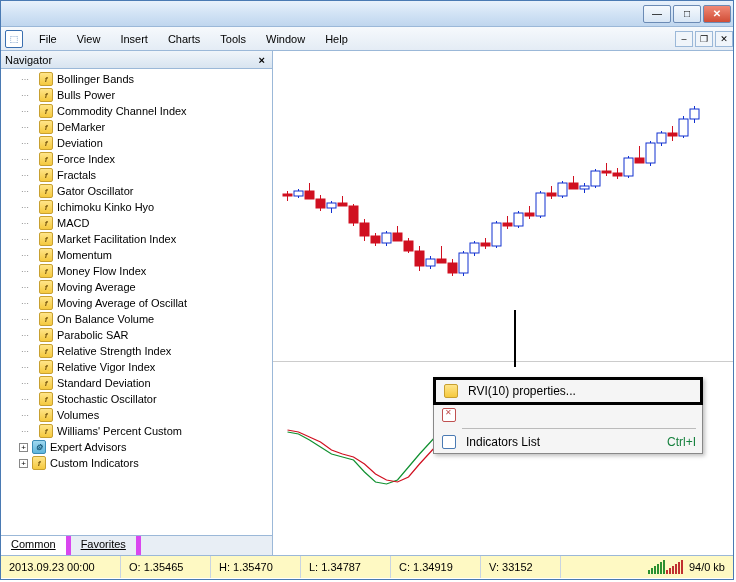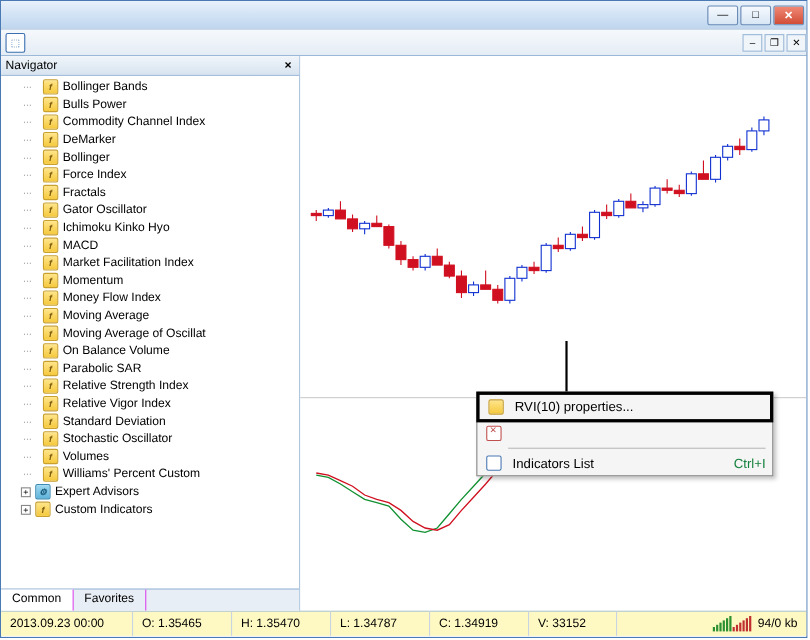--- a/index.html
+++ b/index.html
@@ -18,28 +18,28 @@
     .nav-title { height: 18px; background: linear-gradient(to bottom, #f0f5fa, #d8e4f0); border-bottom: 1px solid #9bb8d8; padding: 1px 4px; font-size: 11px; display: flex; justify-content: space-between; align-items: center; }
     .nav-close { font-weight: bold; cursor: pointer; padding: 0 3px; }
     .nav-tree { flex: 1; overflow: auto; padding: 2px 0 2px 18px; }
     .tree-item { display: flex; align-items: center; padding: 1px 2px; cursor: pointer; white-space: nowrap; }
     .tree-dots { color: #888; font-size: 8px; width: 18px; display: inline-block; }
     .tree-icon { width: 14px; height: 14px; background: linear-gradient(to bottom, #ffe58a, #f5c93e); border: 1px solid #c8a030; border-radius: 2px; margin-right: 4px; display: flex; align-items: center; justify-content: center; font-size: 8px; font-style: italic; font-weight: bold; color: #7a5a10; }
     .tree-icon-ea { background: linear-gradient(to bottom, #9fd8f0, #5fb5dc); border-color: #3a8bb5; color: #1a5a7a; }
     .tree-expand { width: 9px; height: 9px; border: 1px solid #888; display: inline-flex; align-items: center; justify-content: center; font-size: 8px; margin-right: 4px; line-height: 7px; cursor: pointer; }
     .tree-item.group { padding-left: 0; }
     .nav-tabs { height: 20px; border-top: 1px solid #9bb8d8; display: flex; background: #e8eef5; }
-    .nav-tab { padding: 2px 10px; border-right: 1px solid #d946ef; font-size: 11px; cursor: pointer; }
+    .nav-tab { padding: 2px 10px; border-right: 5px solid #d946ef; font-size: 11px; cursor: pointer; text-decoration: underline; }
     .nav-tab.active { background: #fff; }
     .chart-area { flex: 1; position: relative; background: #fff; }
     .chart-main { position: absolute; left: 0; top: 0; right: 0; height: 310px; }
     .chart-ind { position: absolute; left: 0; top: 310px; right: 0; height: 155px; border-top: 1px solid #ccc; }
     .annotation-title { position: absolute; top: 226px; left: 170px; font-size: 23px; font-weight: bold; font-family: Arial; }
     .annotation-line { position: absolute; top: 259px; left: 241px; width: 2px; height: 57px; background: #000; }
-    .context-menu { position: absolute; left: 160px; top: 305px; width: 270px; background: #f5f5f5; border: 1px solid #888; box-shadow: 2px 2px 4px rgba(0,0,0,0.25); }
+    .context-menu { position: absolute; left: 160px; top: 326px; width: 270px; background: #f5f5f5; border: 1px solid #888; box-shadow: 2px 2px 4px rgba(0,0,0,0.25); }
     .context-item { display: flex; align-items: center; padding: 3px 6px; cursor: pointer; font-size: 12px; }
     .context-item.highlighted { border: 3px solid #000; margin: -1px; position: relative; z-index: 2; }
     .ctx-icon { width: 18px; height: 16px; margin-right: 8px; display: flex; align-items: center; justify-content: center; }
     .ctx-icon .ic { width: 14px; height: 14px; border-radius: 2px; }
     .ic-prop { background: linear-gradient(to bottom, #ffe58a, #f5c93e); border: 1px solid #c8a030; }
     .ic-del { background: #fff; border: 1px solid #c05050; position: relative; }
     .ic-del::after { content: "✕"; color: #c05050; font-size: 8px; position: absolute; top: -1px; left: 2px;}
     .ic-list { background: #fff; border: 1px solid #4a7ab3; }
     .ctx-shortcut { margin-left: auto; color: #15803d; }
     .ctx-sep { height: 1px; background: #bbb; margin: 2px 6px 2px 28px; }
@@ -55,20 +55,29 @@
 
 <div class="window">
   <div class="titlebar">
     <div class="win-btn">—</div>
     <div class="win-btn">□</div>
     <div class="win-btn close">✕</div>
   </div>
 
   <div class="menubar">
     <div class="icon-app">⬚</div>
+    <div id="menu-items" style="display: flex;">
+        <div class="menu">File</div>
+        <div class="menu">View</div>
+        <div class="menu">Insert</div>
+        <div class="menu">Charts</div>
+        <div class="menu">Tools</div>
+        <div class="menu">Window</div>
+        <div class="menu">Help</div>
+      </div>
     <div class="mdi-btns">
       <div class="mdi-btn">–</div>
       <div class="mdi-btn">❐</div>
       <div class="mdi-btn">✕</div>
     </div>
   </div>
 
   <div class="body-area">
     <div class="nav-panel">
       <div class="nav-title">
@@ -92,21 +101,21 @@
             <span>Commodity Channel Index</span>
           </div>
           <div class="tree-item">
             <span class="tree-dots">⋯</span>
             <span class="tree-icon">f</span>
             <span>DeMarker</span>
           </div>
           <div class="tree-item">
             <span class="tree-dots">⋯</span>
             <span class="tree-icon">f</span>
-            <span>Bollinger</span>
+            <span>Deviation</span>
           </div>
           <div class="tree-item">
             <span class="tree-dots">⋯</span>
             <span class="tree-icon">f</span>
             <span>Force Index</span>
           </div>
           <div class="tree-item">
             <span class="tree-dots">⋯</span>
             <span class="tree-icon">f</span>
             <span>Fractals</span>

